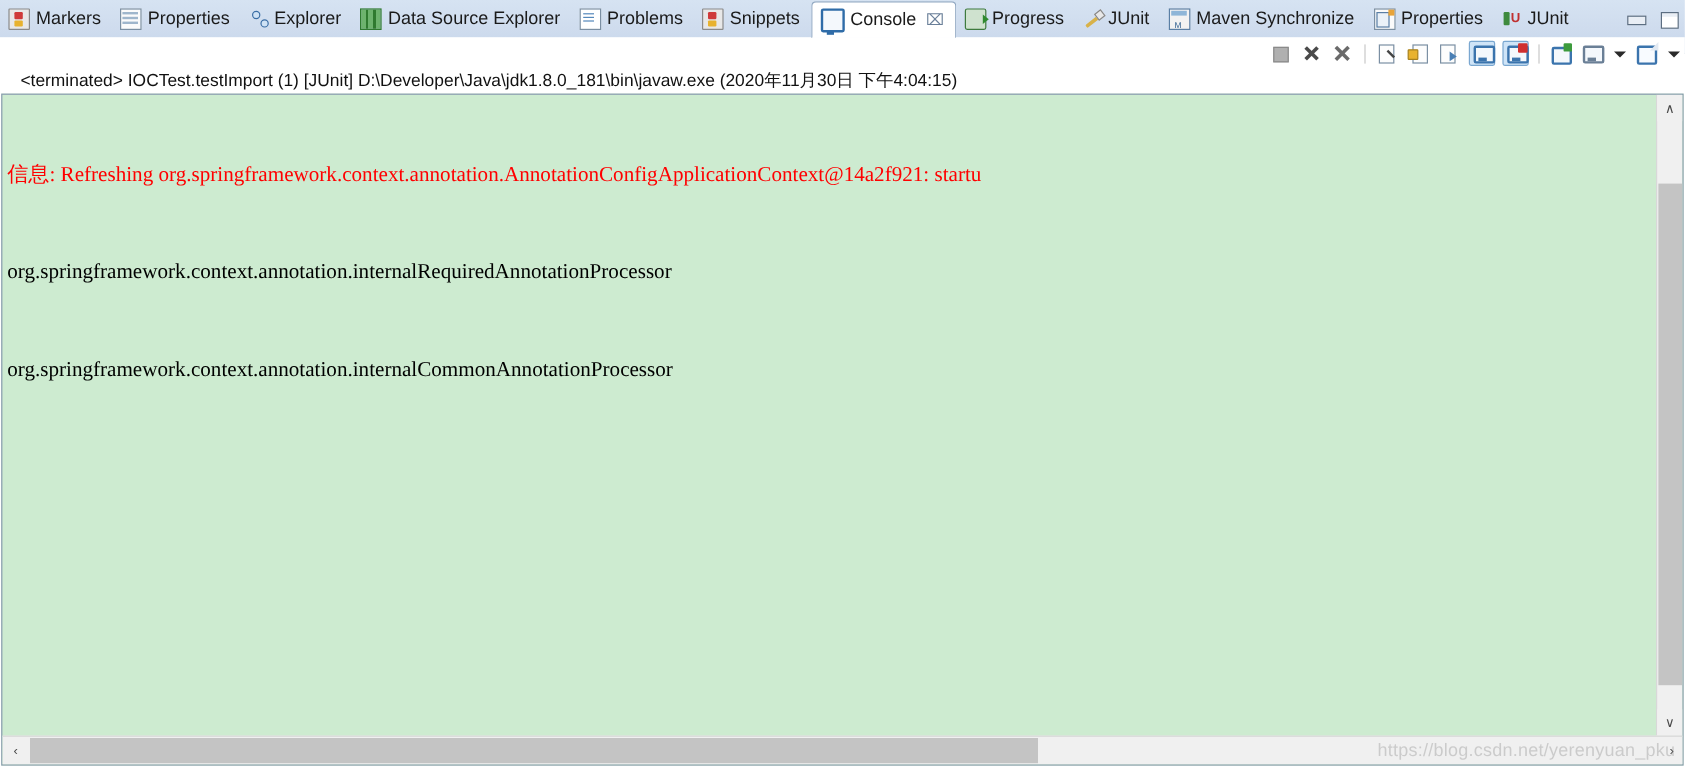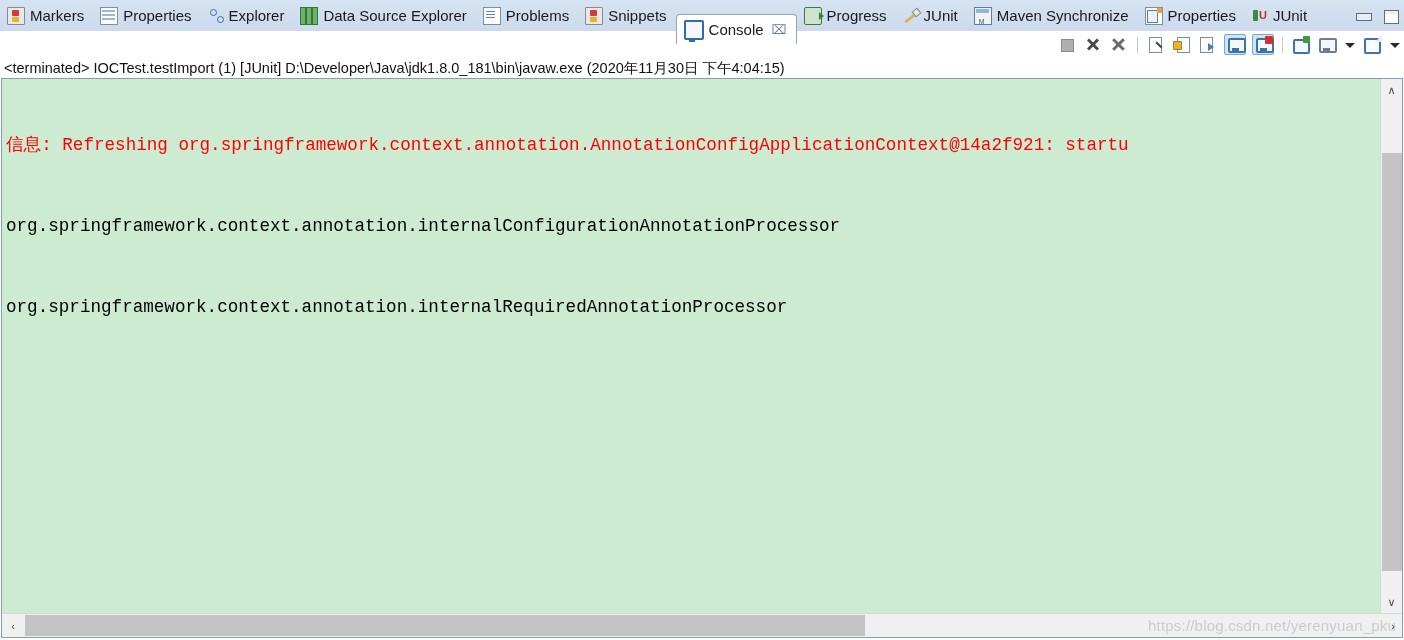--- a/index.html
+++ b/index.html
@@ -47,21 +47,21 @@
     color: #1a1a1a;
     white-space: nowrap;
     cursor: default;
   }
   .tab.active {
     background: #ffffff;
     border: 1px solid #8fa6c0;
     border-bottom: 1px solid #ffffff;
     border-top-left-radius: 4px;
     border-top-right-radius: 4px;
-    margin-top: 14px;
+    margin-top: 1px;
     height: 31px;
     position: relative;
     z-index: 3;
   }
   .tab .tablabel { line-height: 1; }
   .tab-close {
     font-size: 13px;
     color: #6a7f99;
     margin-left: 3px;
     line-height: 1;
@@ -190,21 +190,21 @@
   .consolepanel {
     position: absolute;
     left: 0; top: 58px;
     width: 1404px;
     height: 582px;
     box-sizing: border-box;
     background: #ffffff;
   }
   .procline {
     position: absolute;
-    left: 4px; top: 0px;
+    left: 17px; top: 0px;
     height: 20px;
     font-size: 14.5px;
     color: #111111;
     white-space: nowrap;
     line-height: 20px;
   }
   .consoleframe {
     position: absolute;
     left: 1px; top: 20px;
     width: 1402px;
@@ -213,21 +213,21 @@
     border: 1px solid #8a9cb0;
     background: #cdebd0;
     overflow: hidden;
   }
   .console-text {
     position: absolute;
     left: 4px; top: -1px;
     width: 1368px;
     height: 534px;
     overflow: hidden;
-    font-family: Liberation Mono, monospace;
+    font-family: Liberation Serif, serif;
     font-size: 17.6px;
     line-height: 27px;
     color: #000000;
     white-space: pre;
     letter-spacing: 0px;
   }
   .cline { height: 27px; white-space: pre; }
   .cline.stderr { color: #ff0000; }
 
   
@@ -379,22 +379,22 @@
   </div>
 
   <div class="consolepanel">
 
     <div class="procline">&lt;terminated&gt; IOCTest.testImport (1) [JUnit] D:\Developer\Java\jdk1.8.0_181\bin\javaw.exe (2020年11月30日 下午4:04:15)</div>
 
     <div class="consoleframe">
 
       <div class="console-text">
         <div class="cline stderr">信息: Refreshing org.springframework.context.annotation.AnnotationConfigApplicationContext@14a2f921: startu</div>
-        <div class="cline">org.springframework.context.annotation.internalConfigurationAnnotationProcessor</div>
         <div class="cline">org.springframework.context.annotation.internalRequiredAnnotationProcessor</div>
+        <div class="cline">org.springframework.context.annotation.internalCommonAnnotationProcessor</div>
         
         
         
         
         
         
         
         
         
         

